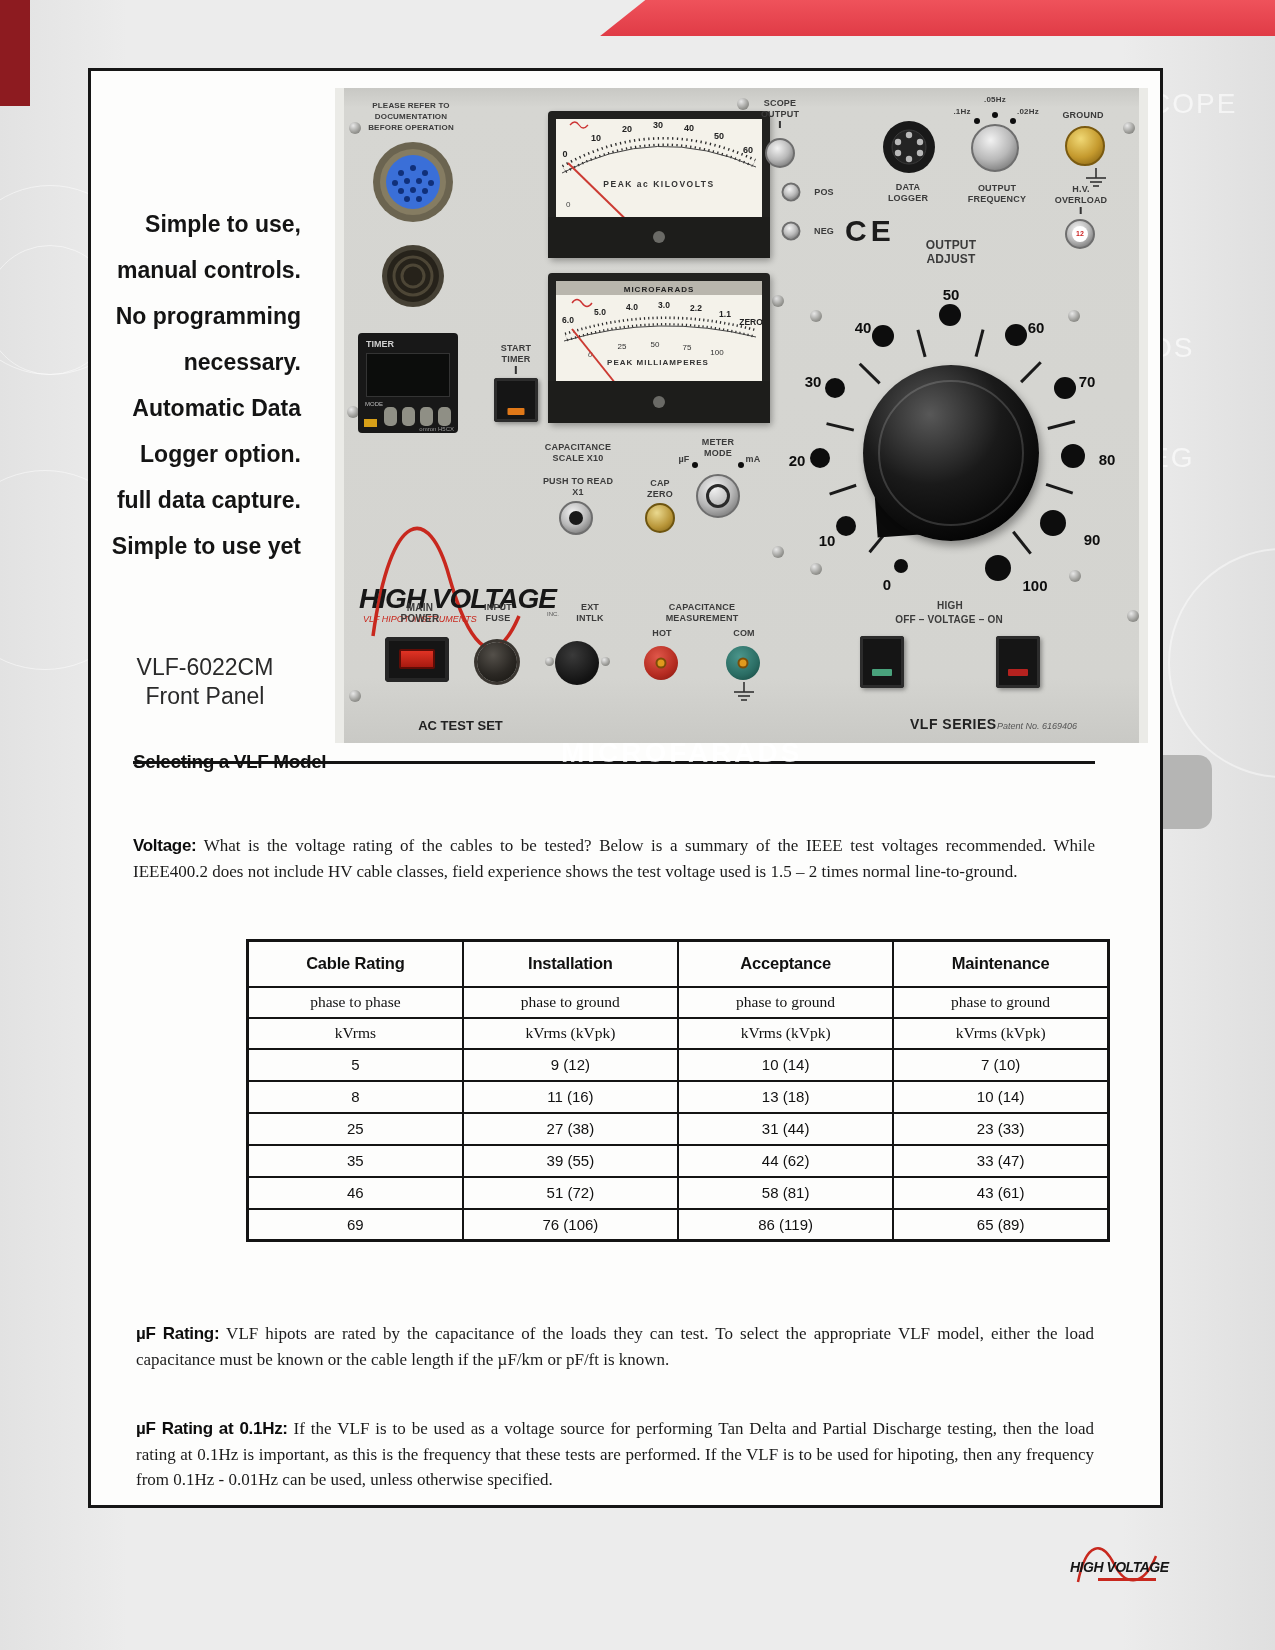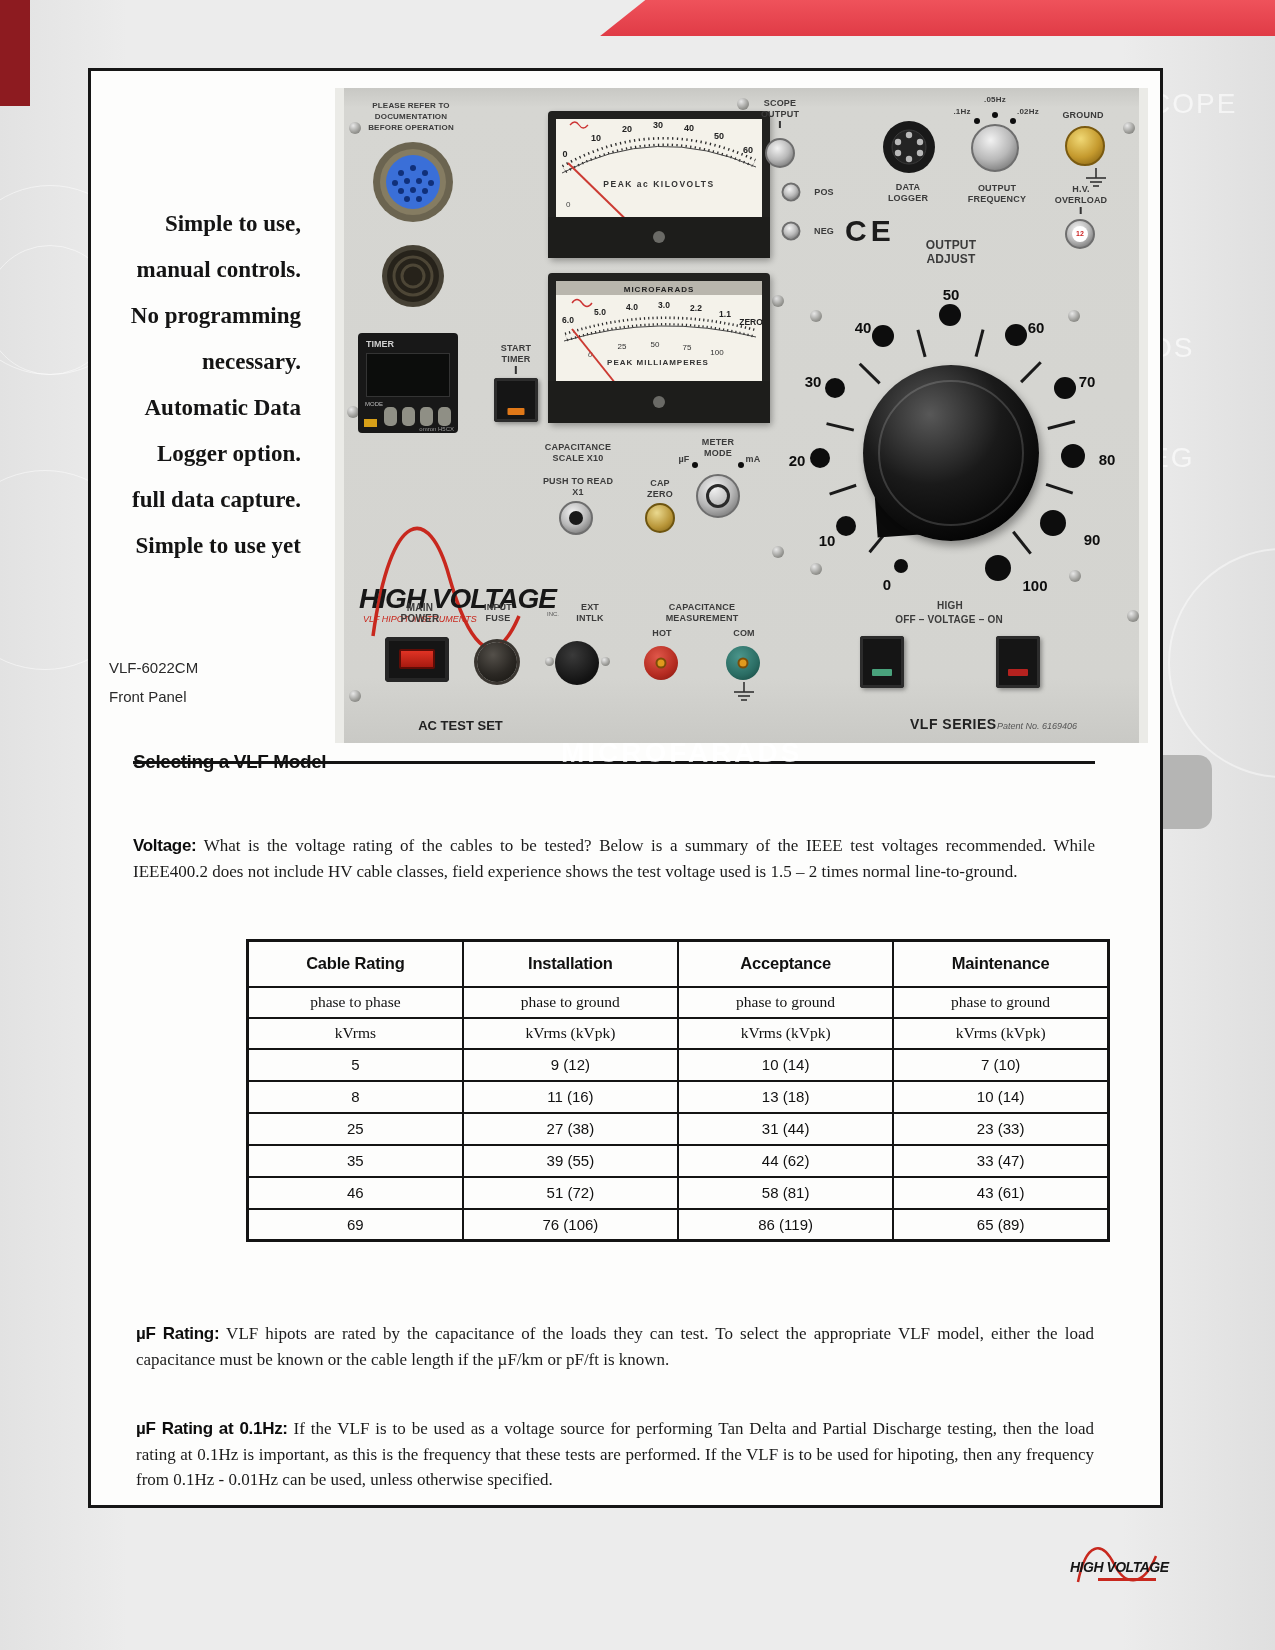--- a/index.html
+++ b/index.html
@@ -11,26 +11,26 @@
   }
   .abs { position:absolute; }
   
   .card {
     position:absolute; left:88px; top:68px; width:1075px; height:1440px;
     background:#fdfdfc; border:3px solid #161616;
   }
   
   .tagline {
     position:absolute; left:18px; top:130px; width:192px;
-    font-family:Liberation Serif, serif; font-weight:bold; font-size:23px;
+    font-family:Liberation Sans, sans-serif; font-weight:bold; font-size:23px;
     line-height:46px; text-align:right; color:#141414;
   }
   .caption {
     position:absolute; left:18px; top:582px; width:192px;
-    font-size:15px; line-height:29px; text-align:left; color:#2a2a2a;
+    font-size:23px; line-height:29px; text-align:center; color:#2a2a2a;
   }
   
   .rule { position:absolute; left:42px; top:690px; width:962px; height:3px; background:#141414; }
   .ghost {
     position:absolute; left:470px; top:666px; font-size:28px; font-weight:bold;
     color:rgba(255,255,255,0.82); letter-spacing:3px; z-index:3;
   }
   .h1 {
     position:absolute; left:42px; top:680px; font-size:19px; font-weight:bold;
     letter-spacing:-0.4px; color:#111;

